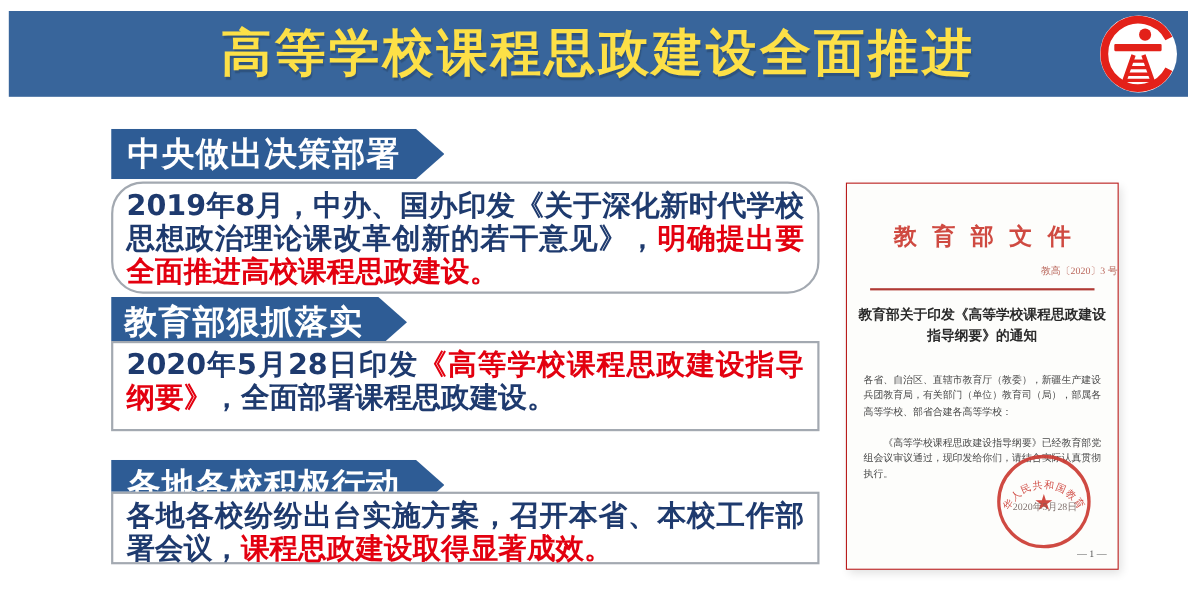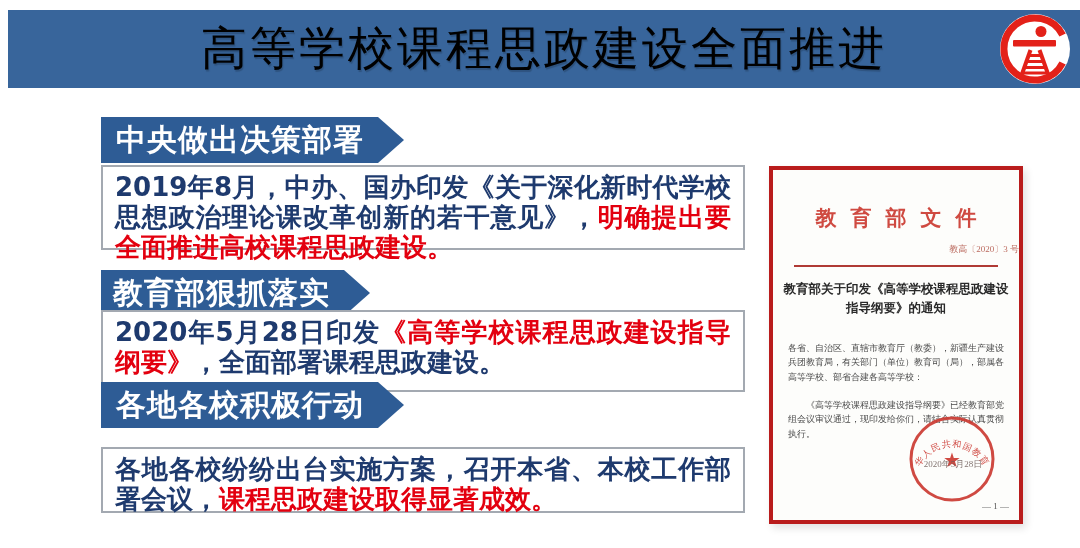--- a/index.html
+++ b/index.html
@@ -2,44 +2,44 @@
 <html><head>
 <meta charset="utf-8">
 <style>
   html,body{margin:0;padding:0;background:#fff;}
   .page{position:relative;width:1080px;height:548px;background:#ffffff;overflow:hidden;
         font-family:"DejaVu Sans","Liberation Sans",sans-serif;}
 
   
   .banner{position:absolute;left:8px;top:10px;width:1072px;height:78px;background:#38659b;
           display:flex;align-items:center;justify-content:center;}
-  .banner-title{color:#000000;font-size:46px;font-weight:normal;letter-spacing:3px;
+  .banner-title{color:#fde047;font-size:46px;font-weight:bold;letter-spacing:3px;
                 text-shadow:1px 2px 1px rgba(0,0,0,0.18);white-space:nowrap;}
   .logo{position:absolute;right:9px;top:13px;width:72px;height:72px;}
 
   
   .section-header{position:absolute;left:101px;height:46px;background:#2e5c95;color:#fff;
           font-size:30px;font-weight:bold;display:flex;align-items:center;
           padding:0 40px 0 15px;letter-spacing:1px;white-space:nowrap;
           clip-path:polygon(0 0,calc(100% - 26px) 0,100% 50%,calc(100% - 26px) 100%,0 100%);}
   #hdr1{top:117px;}
   #hdr2{top:270px;padding-left:12px;}
-  #hdr3{top:382px;}
+  #hdr3{top:418px;}
 
   .body-box{position:absolute;left:101px;width:644px;background:#ffffff;
             border:2px solid #a3a9b1;box-sizing:border-box;padding:5px 12px 0 12px;
             font-size:26px;font-weight:bold;line-height:30px;color:#1e3a6e;text-align:justify;}
-  #box1{top:165px;height:85px;}
+  #box1{top:165px;height:102px;border-radius:29px;}
   #box2{top:310px;height:82px;}
   #box3{top:447px;height:66px;}
   .red{color:#e3000f;}
 
   
   .doc{position:absolute;left:769px;top:166px;width:246px;height:350px;background:#fdfdfb;
-       border:4px solid #b91c1c;box-shadow:3px 4px 8px rgba(0,0,0,0.12);
+       border:1px solid #b91c1c;box-shadow:3px 4px 8px rgba(0,0,0,0.12);
        font-family:"Liberation Serif","DejaVu Serif",serif;}
   .doc-letterhead{margin-top:34px;text-align:center;color:#cf4a41;font-size:21px;
                   font-weight:bold;letter-spacing:14px;text-indent:14px;white-space:nowrap;}
   .doc-number{text-align:right;color:#bb6a5f;font-size:9px;margin-top:11px;}
   .doc-rule{width:204px;margin:9px auto 0 auto;border:none;border-top:2px solid #b03a35;}
   .doc-title{margin-top:13px;text-align:center;color:#2a2a2a;font-size:12.5px;
              font-weight:bold;line-height:1.55;}
   .doc-body{margin:22px 15px 0 15px;color:#4a4a4a;font-size:9px;line-height:1.6;
             text-align:justify;}
   .doc-body p{margin:0;}

